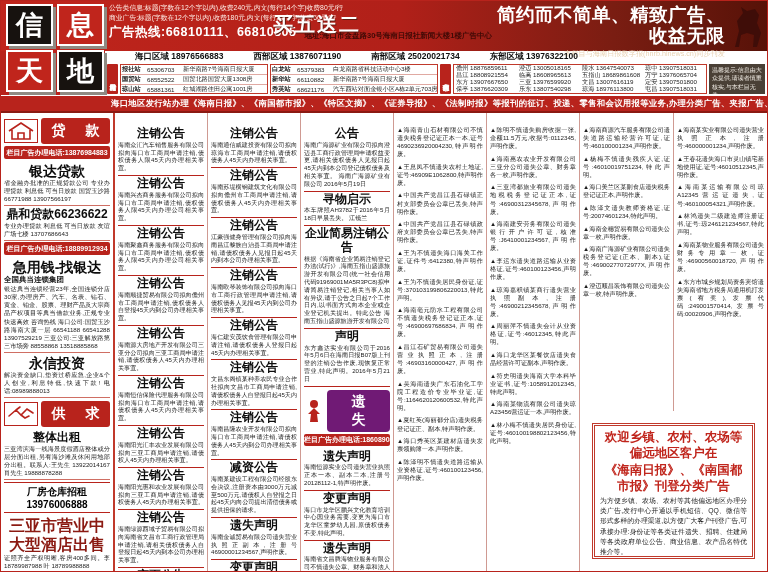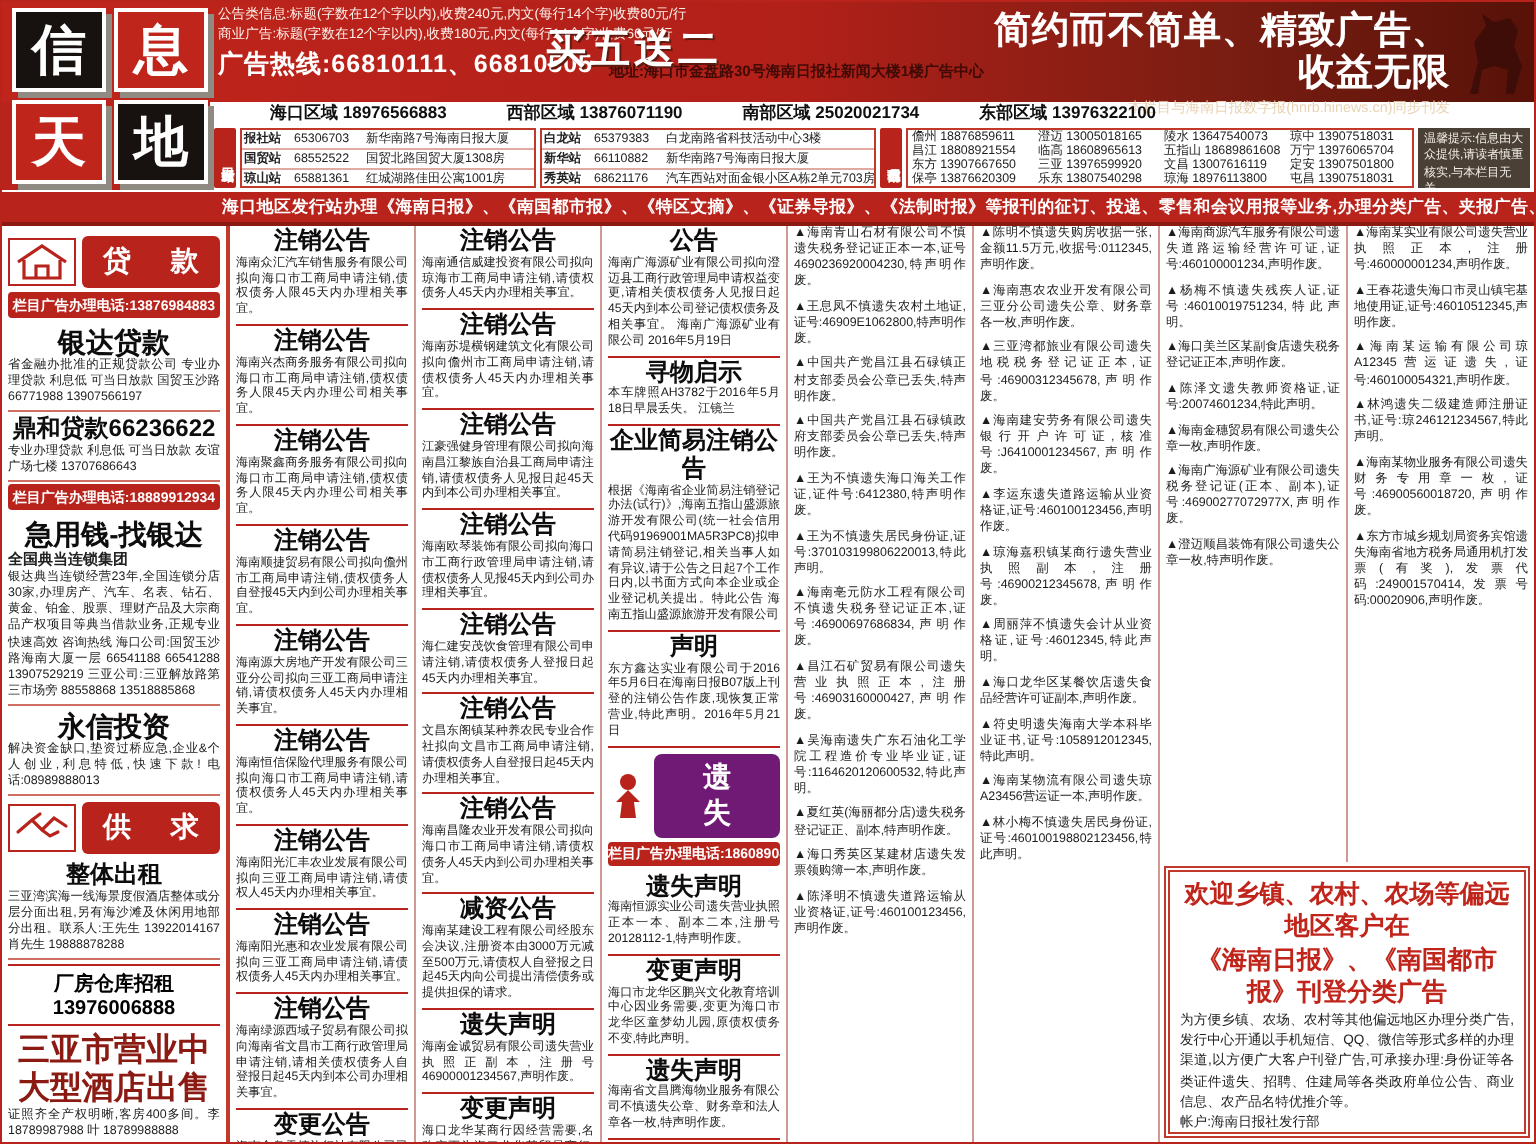--- a/index.html
+++ b/index.html
@@ -49,21 +49,21 @@
   .notebox { flex:0 0 56px; background:#4a4036; color:#f2ede6; font-size:6px; line-height:1.4; padding:2px 3px; overflow:hidden; }
 
   
   .redstrip { flex:0 0 16px; background:#b8231c; color:#fff; font-weight:bold; font-size:8.4px;
     display:flex; align-items:center; padding-left:110px; letter-spacing:0.3px; white-space:nowrap; overflow:hidden;
     border-top:1px solid #fff; }
 
   
   .main { flex:1; display:flex; overflow:hidden; border-top:2px solid #8b1a12; }
   .sidebar { flex:0 0 114px; border-right:2px solid #c0392b; padding:2px 3px; overflow:hidden; }
-  .col { flex:1; min-width:0; border-right:1px solid #cf9a92; padding:0 3px; overflow:hidden; }
+  .col { flex:1; min-width:0; border-right:1px solid #cf9a92; padding:13px 3px; overflow:hidden; }
   .rightwrap { flex:0 0 187px; display:flex; flex-direction:column; overflow:hidden; }
   .rw-cols { flex:1; display:flex; overflow:hidden; }
   .rw-cols .col:last-child { border-right:none; }
 
   .ad { border-bottom:1px solid #b8231c; padding:1px 0 3px; }
   .ad-title { text-align:center; font-weight:bold; font-size:12px; color:#0d0d0d; line-height:1.15; }
   .ad-body { font-size:6.1px; color:#1c1c1c; line-height:1.28; text-align:justify; }
   .tri-item { font-size:6.2px; color:#1c1c1c; line-height:1.3; margin-bottom:4.5px; text-align:justify; }
 
   .lost-banner { display:flex; align-items:center; gap:3px; margin:3px 0 2px; }
@@ -82,21 +82,21 @@
     border-radius:2px; padding:1.5px 0; margin:1px 0 2px; white-space:nowrap; overflow:hidden; }
   .sb-ad { border-bottom:1px solid #cf6e63; padding:2px 0; }
   .sb-title { text-align:center; font-weight:bold; color:#0d0d0d; line-height:1.15; }
   .sb-title.t15 { font-size:14px; } .sb-title.t13 { font-size:12px; } .sb-title.t11 { font-size:16px; }
   .sb-sub { text-align:left; font-weight:bold; font-size:7.5px; color:#222; }
   .sb-body { font-size:6.2px; color:#1c1c1c; line-height:1.3; text-align:justify; }
   .sb-line { text-align:center; font-weight:bold; font-size:10px; border-top:1px solid #b8231c; border-bottom:1px solid #b8231c; padding:2px 0; margin:2px 0; }
   .sb-title.red { color:#8b1a12; }
 
   
-  .promo { flex:0 0 136px; border:3px double #c0392b; margin:2px; padding:3px 5px; overflow:hidden; background:#fff; }
+  .promo { flex:0 0 136px; border:3px double #c0392b; margin:12px; padding:3px 5px; overflow:hidden; background:#fff; }
   .promo-title { color:#c0251c; font-weight:bold; font-size:12.5px; text-align:center; line-height:1.3; }
   .promo-body { font-size:6.8px; line-height:1.5; text-align:justify; margin-top:2px; color:#222; }
   .promo-acct { font-size:6.8px; line-height:1.5; color:#222; }
 </style>
 </head>
 <body>
 
 <div class="page">
 
   <div class="header">

